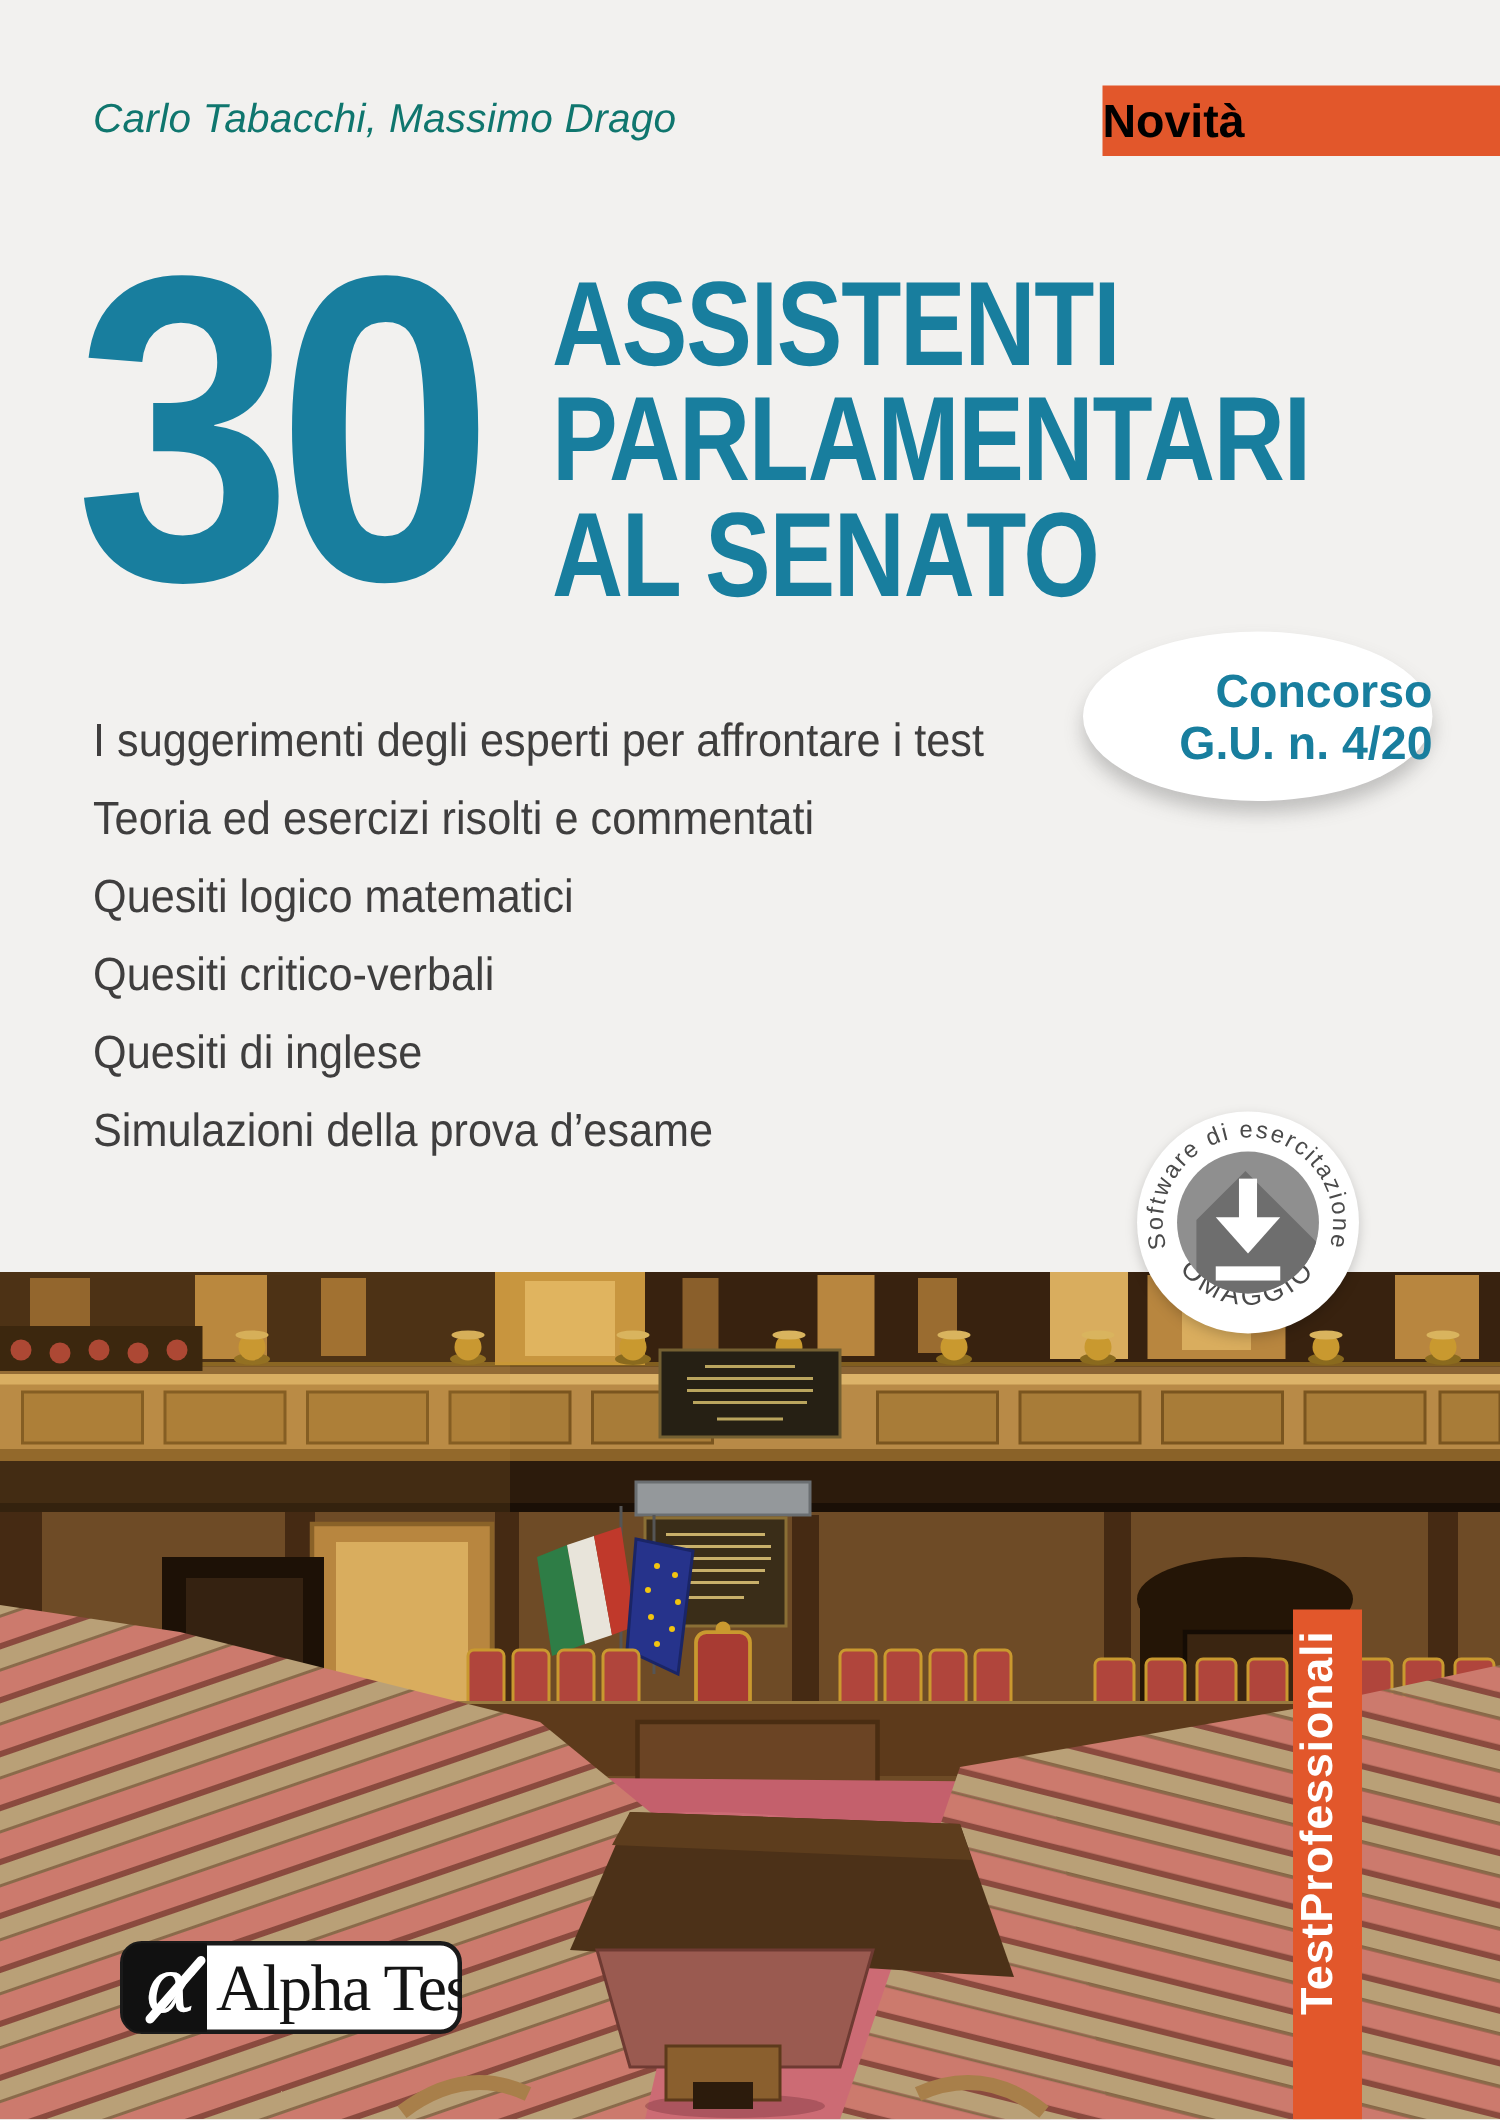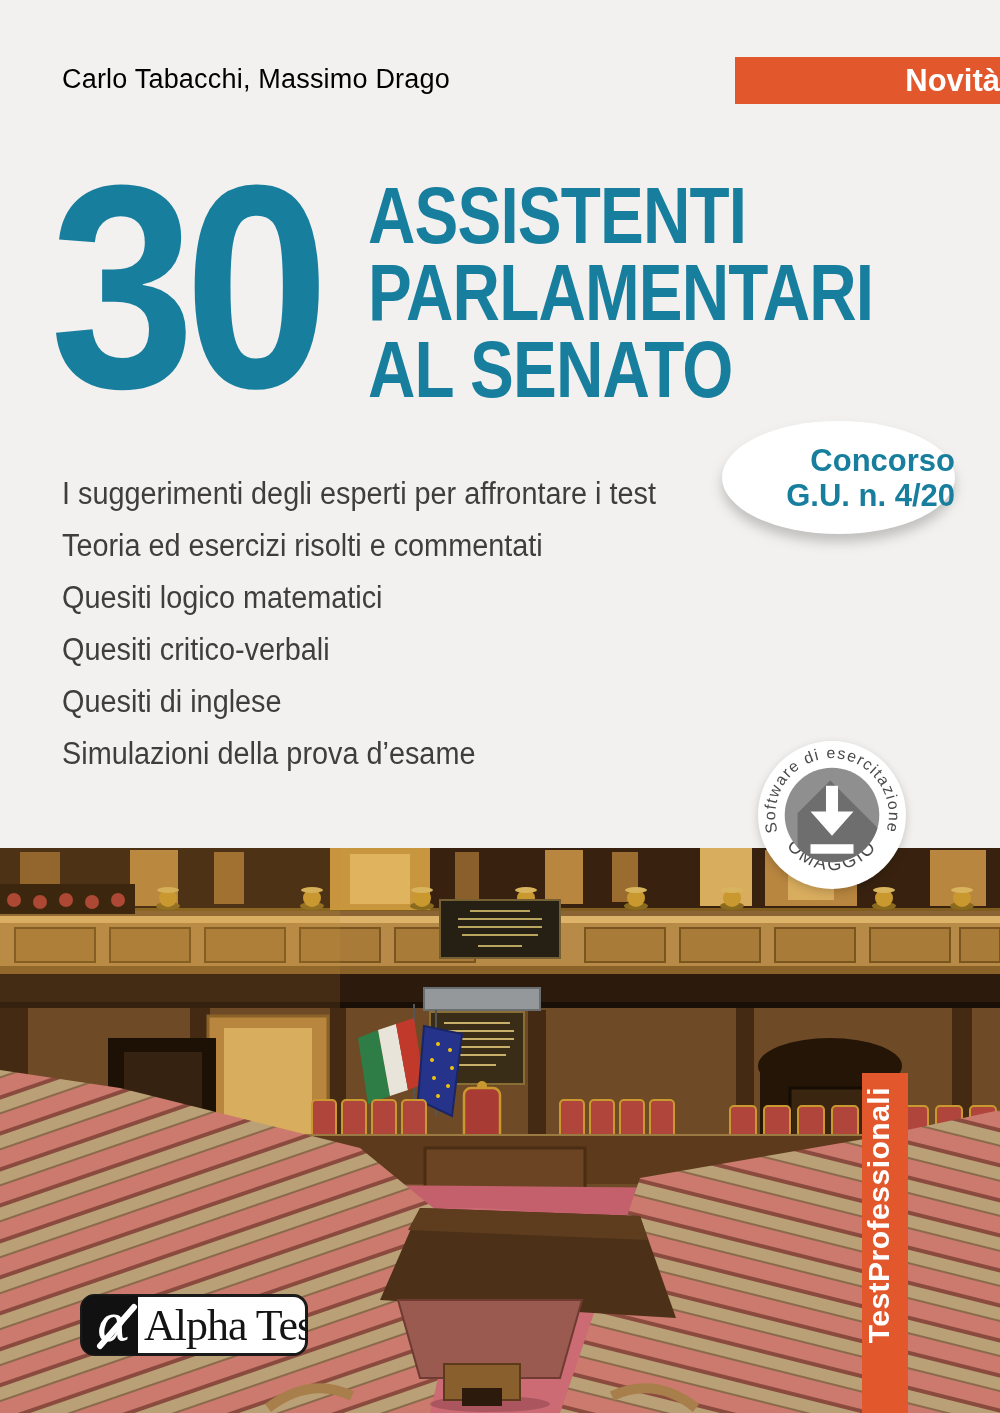--- a/index.html
+++ b/index.html
@@ -1,22 +1,22 @@
 <!DOCTYPE html>
 <html><head>
 <meta charset="utf-8">
 <style>
   html,body{margin:0;padding:0;}
   body{width:1000px;height:1413px;font-family:"Liberation Sans",sans-serif;}
   .cover{position:relative;width:1000px;height:1413px;background:#f2f1ef;overflow:hidden;}
 
-  .author{position:absolute;left:62px;top:64px;font-size:27px;color:#000000;letter-spacing:.2px;}
+  .author{position:absolute;left:62px;top:64px;font-size:27px;color:#0f766e;letter-spacing:.2px;font-style:italic;}
 
   .novita{position:absolute;left:735px;top:57px;width:265px;height:47px;background:#e2572b;
-          color:#ffffff;font-weight:bold;font-size:31px;text-align:right;line-height:47px;}
+          color:#000000;font-weight:bold;font-size:31px;text-align:left;line-height:47px;}
 
   .num30{position:absolute;left:50px;top:141px;font-size:290px;line-height:1;font-weight:bold;
          color:#187e9e;letter-spacing:-12px;transform:scaleX(.9);transform-origin:left top;white-space:nowrap;}
   .title{position:absolute;left:368px;top:177px;font-size:80px;line-height:77px;font-weight:bold;
          color:#187e9e;letter-spacing:-1px;transform:scaleX(.82);transform-origin:left top;white-space:nowrap;}
 
   .features{position:absolute;left:62px;top:468px;margin:0;padding:0;list-style:none;
             font-size:31px;line-height:52px;color:#3f3e3e;transform:scaleX(.93);transform-origin:left top;white-space:nowrap;}
 
   .concorso{position:absolute;left:722px;top:421px;width:233px;height:113px;background:#fff;

